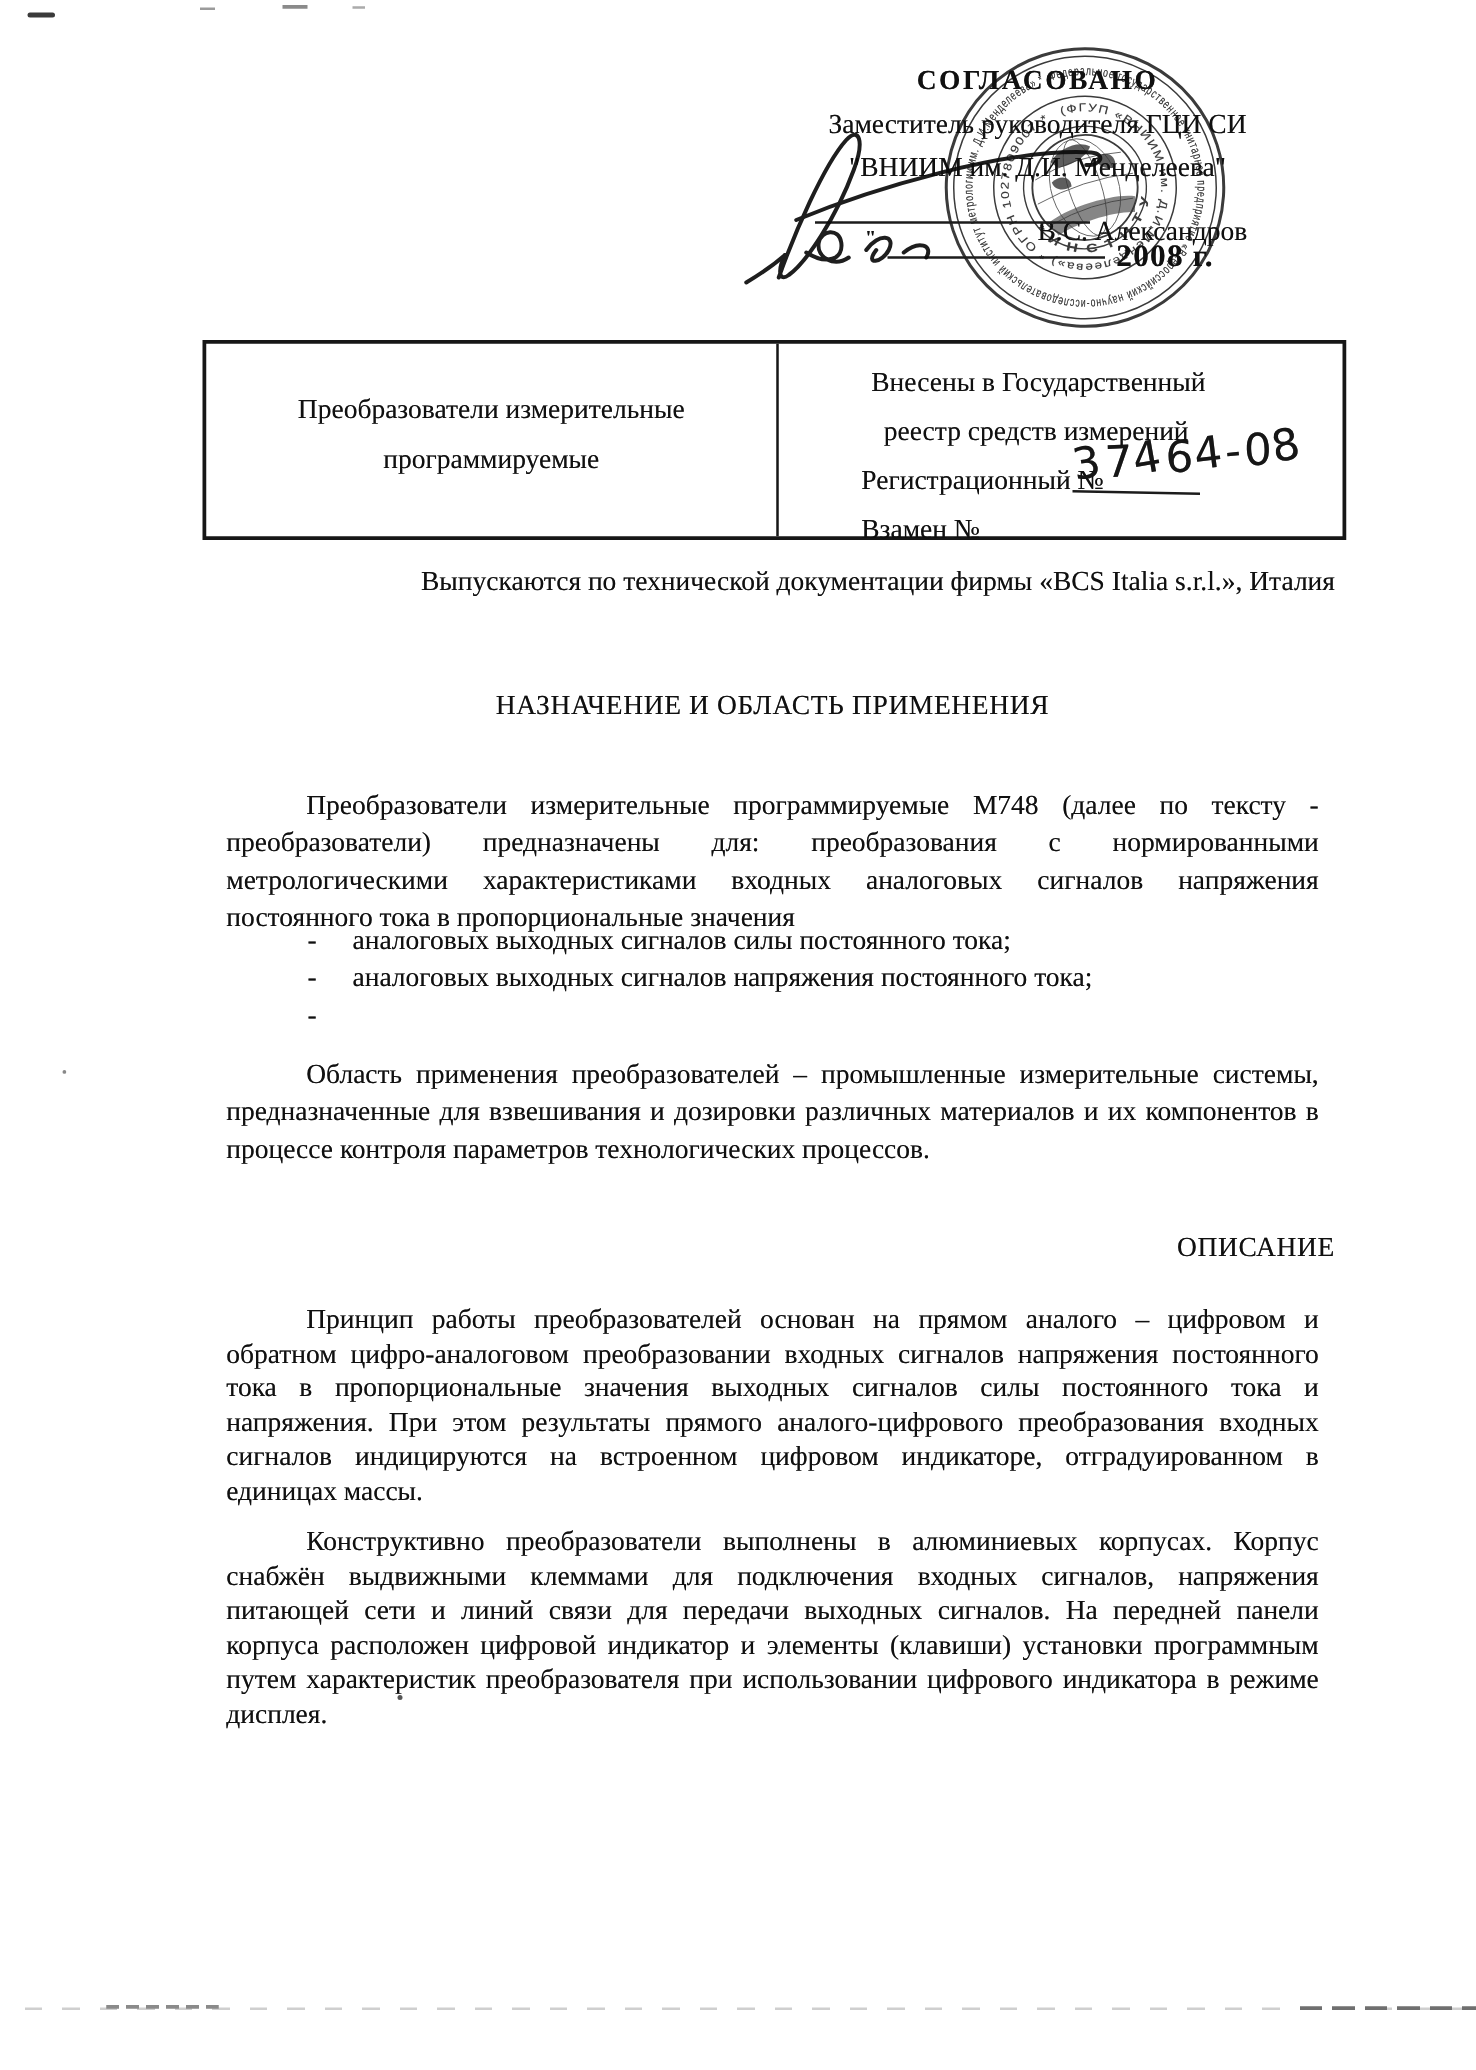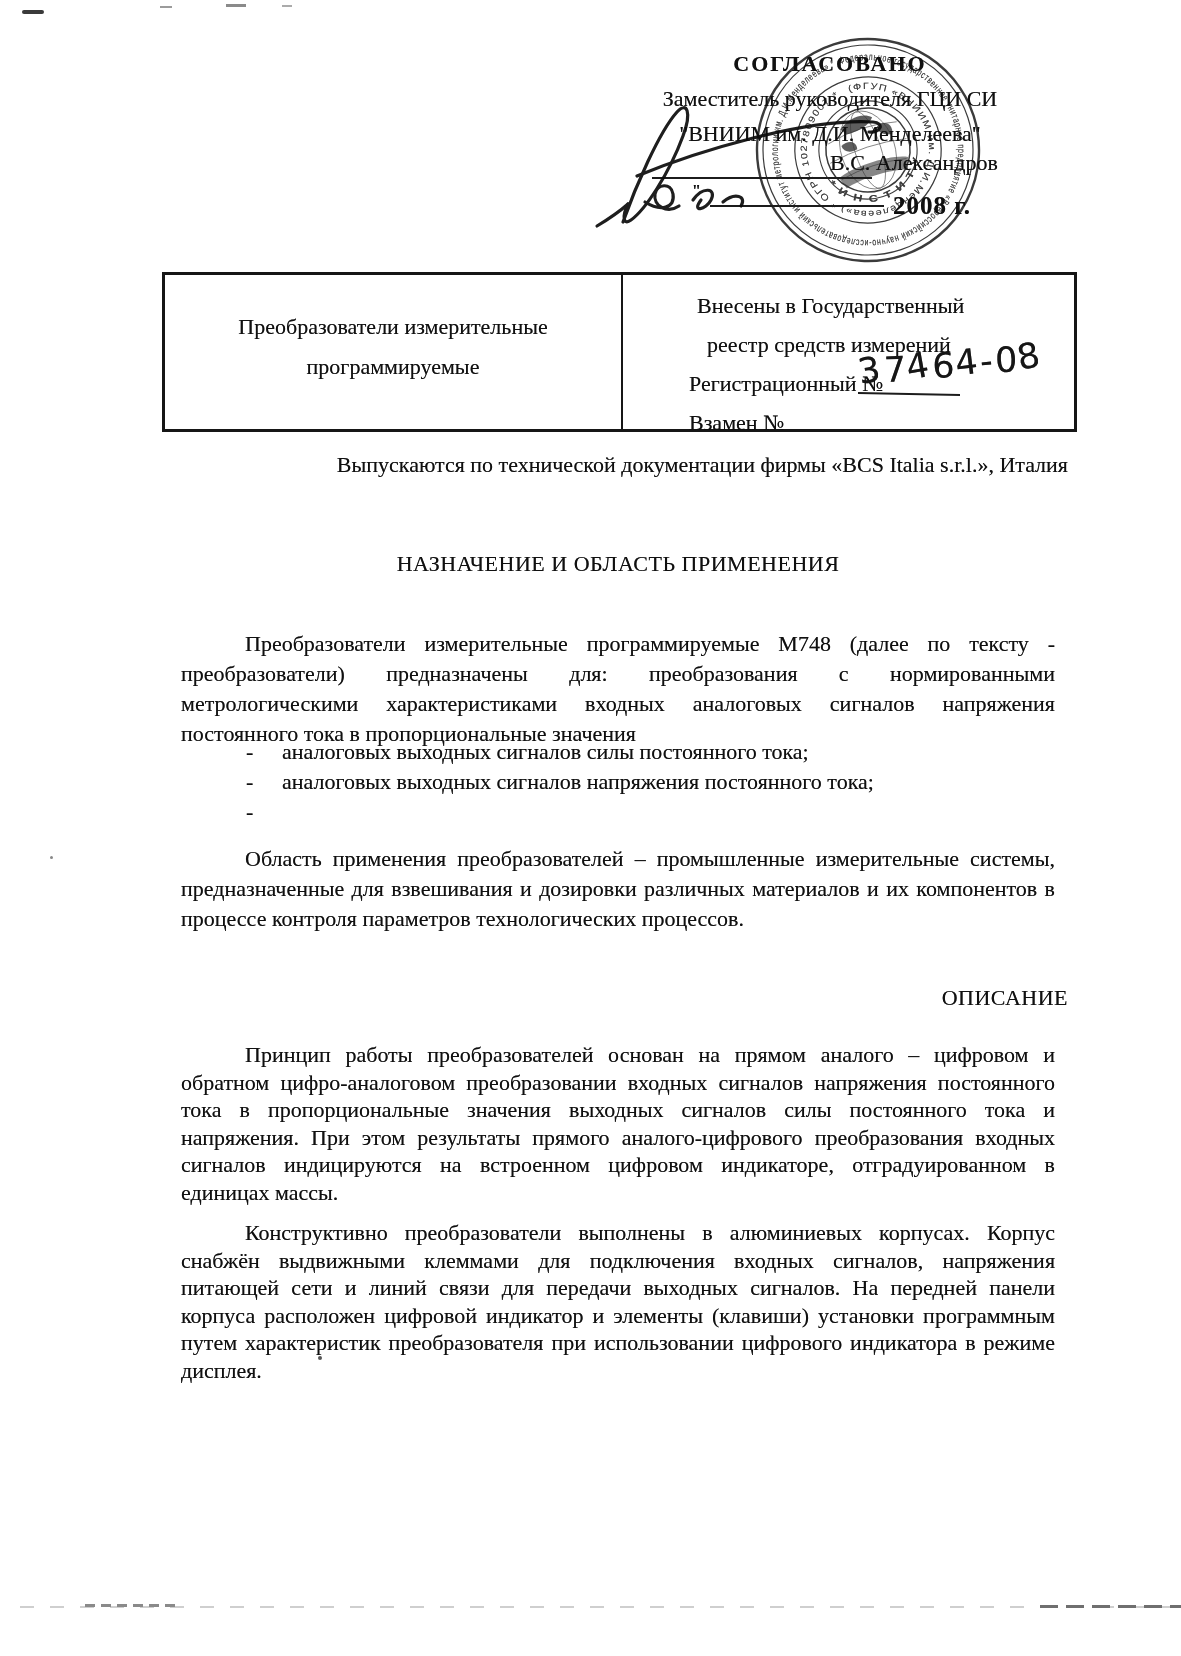--- a/index.html
+++ b/index.html
@@ -5,21 +5,21 @@
   html,body{margin:0;padding:0;background:#9a9a9a;}
   .page{
     position:relative;width:1181px;height:1656px;background:#ffffff;
     overflow:hidden;font-family:"Liberation Serif",serif;color:#101010;
     text-shadow:0 0 .5px rgba(10,10,10,.55);
   }
   .abs{position:absolute;}
   
   .approval{left:610px;top:46px;width:440px;text-align:center;line-height:35px;font-size:22px;}
   .approval .t{font-weight:700;font-size:22px;letter-spacing:2px;}
-  .signer{left:830px;top:150px;font-size:22px;}
+  .signer{left:830px;top:172px;font-size:22px;}
   .sigline1{left:652px;top:177px;width:220px;border-top:2px solid #1c1c1c;height:0;}
   .sigline2{left:710px;top:205px;width:174px;border-top:2px solid #1c1c1c;height:0;}
   .oq{left:692px;top:182px;font-size:16px;font-weight:700;}
   .year{left:893px;top:192px;font-size:25px;font-weight:700;letter-spacing:1px;}
   
   .stamp{left:748px;top:30px;opacity:.86;}
   .sig{left:575px;top:92px;}
   
   .regtable{left:162px;top:272px;width:915px;height:160px;border:3px solid #161616;
     box-sizing:border-box;display:flex;font-size:22px;}

